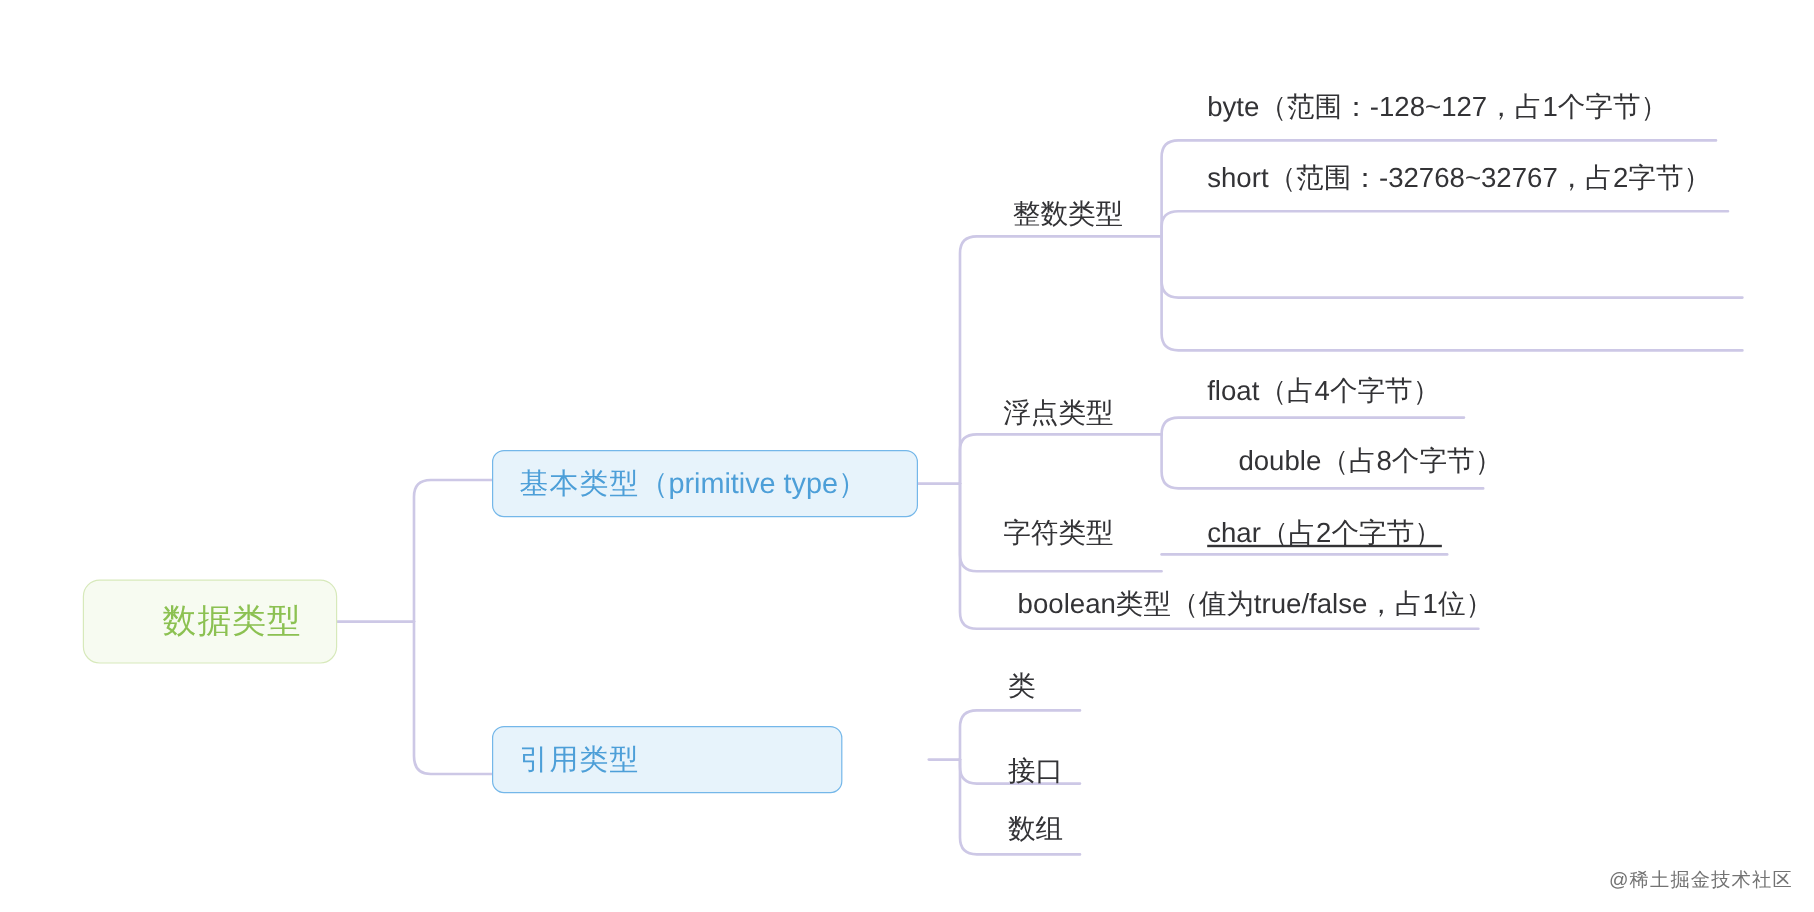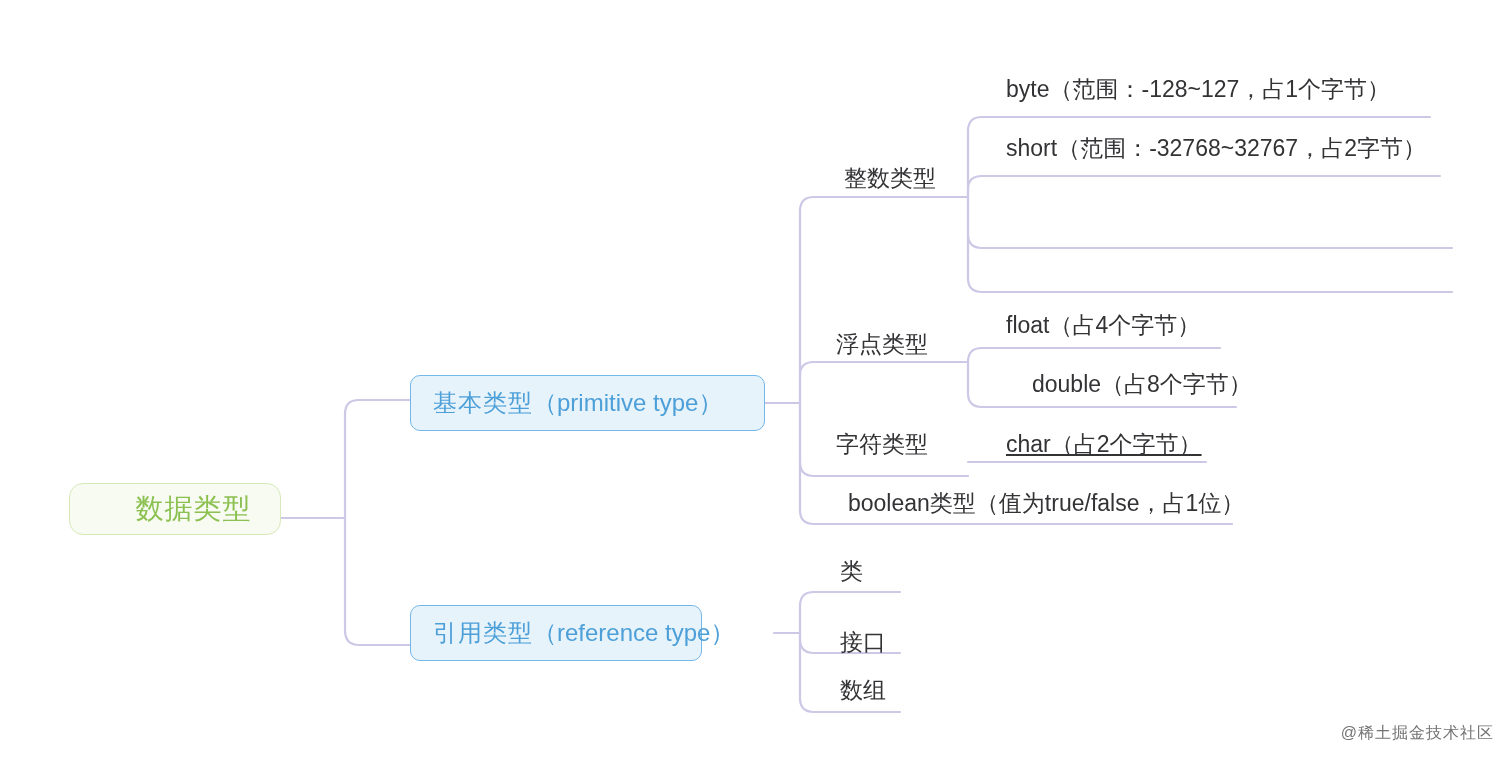--- a/index.html
+++ b/index.html
@@ -30,21 +30,21 @@
     box-sizing: border-box;
     display: flex;
     align-items: center;
     white-space: nowrap;
   }
   
   .node-root {
     left: 69px;
     top: 483px;
     width: 212px;
-    height: 52px;
+    height: 70px;
     border: 1.6px solid #d7e9bb;
     border-radius: 14px;
     background: #f7fbf1;
     justify-content: center;
     font-size: 28px;
     color: #8cc152;
     letter-spacing: 1px;
     padding-left: 37px;
   }
   
@@ -126,21 +126,20 @@
     <span>数据类型</span>
   </div>
 
   <div class="node node-branch" id="node-primitive">
     <span class="cn">基本类型</span>
     <span>（primitive type）</span>
   </div>
 
   <div class="node node-branch" id="node-reference">
     <span class="cn">引用类型</span>
-    <span>（reference type）</span>
   </div>
 
   <div class="leaf" style="left:844px; top:167px;text-align:right;">整数类型</div>
   <div class="leaf" style="left:836px; top:333px;">浮点类型</div>
   <div class="leaf" style="left:836px; top:433px;">字符类型</div>
   <div class="leaf" style="left:836px; top:492px;margin-left:12px;">boolean类型（值为true/false，占1位）</div>
 
   <div class="leaf" style="left:1006px; top:78px;">byte（范围：-128~127，占1个字节）</div>
   <div class="leaf" style="left:1006px; top:137px;">short（范围：-32768~32767，占2字节）</div>
 

